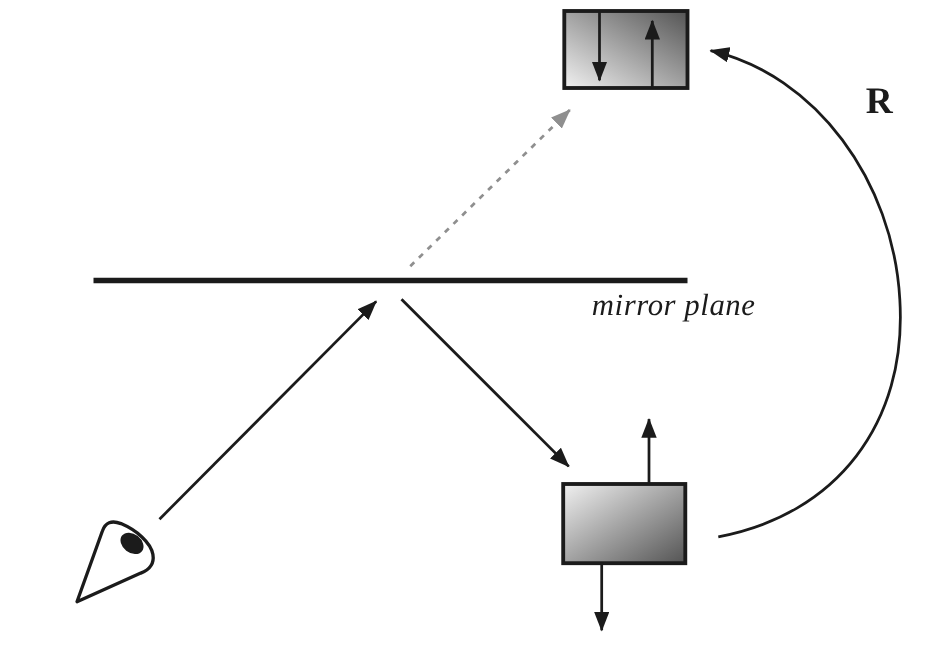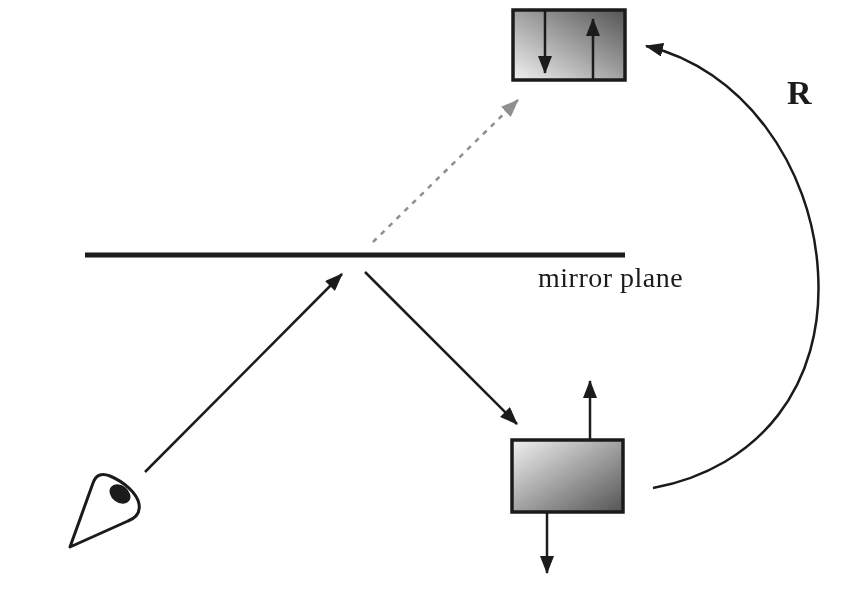--- a/index.html
+++ b/index.html
@@ -23,20 +23,21 @@
   .label {
     position: absolute;
     color: #1b1b1b;
     white-space: nowrap;
     user-select: none;
   }
   .label-mirror-plane {
     left: 538px;
     top: 262px;
     font-size: 28px;
+    font-style: italic;
     letter-spacing: 0.5px;
   }
   .label-rotation {
     left: 787px;
     top: 74px;
     font-size: 34px;
     font-weight: bold;
   }
 </style>
 </head>

